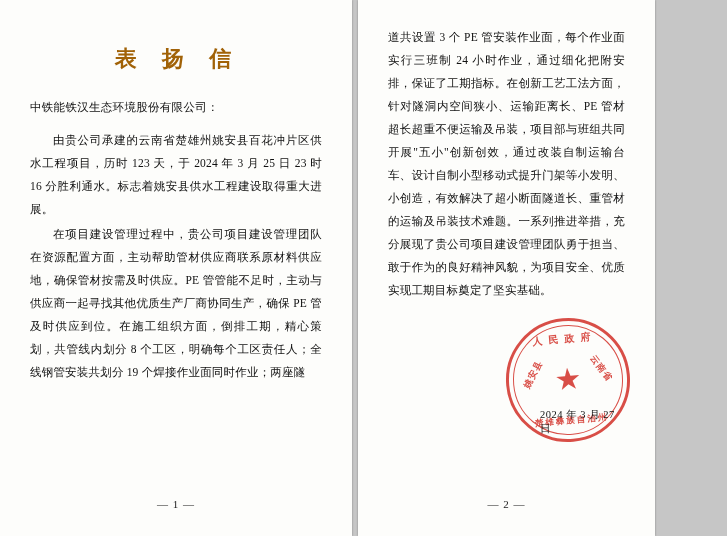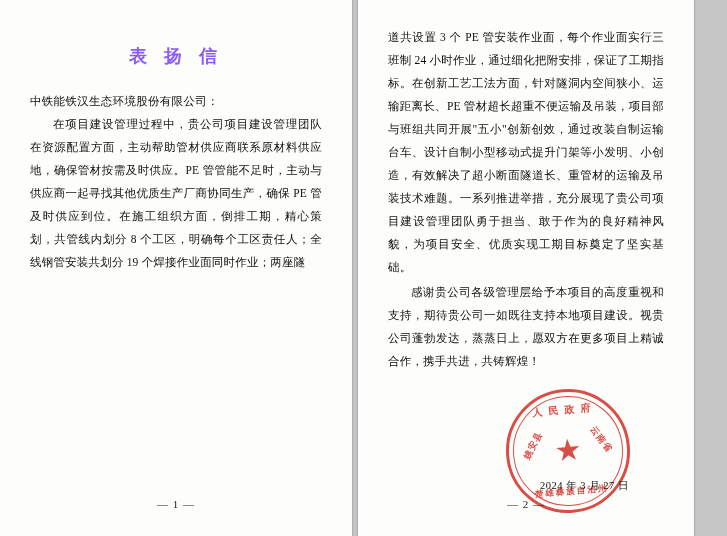--- a/index.html
+++ b/index.html
@@ -23,44 +23,44 @@
     position: relative;
     background: #fdfdfb;
     box-shadow: 0 0 2px rgba(0,0,0,0.35);
     overflow: hidden;
   }
   .page-left {
     width: 352px;
     height: 536px;
   }
   .page-right {
-    width: 336px;
+    width: 297px;
     height: 536px;
   }
   .page-inner {
     position: absolute;
     left: 0; right: 0; top: 0; bottom: 0;
     padding: 26px 30px 24px 30px;
     box-sizing: border-box;
   }
   .doc-title {
     text-align: center;
-    font-size: 18px;
+    font-size: 22px;
     font-weight: bold;
     letter-spacing: 6px;
-    color: #8b5cf6;
+    color: #a16207;
     margin: 18px 0 22px 0;
-    font-family: Liberation Sans, sans-serif;
+    font-family: Liberation Mono, monospace;
   }
   .salutation {
     font-size: 11.5px;
     color: #111;
     line-height: 2.0;
     letter-spacing: 0.3px;
-    margin-bottom: 0;
+    margin-bottom: 10px;
   }
   p.body-text {
     font-size: 11.5px;
     color: #111;
     line-height: 2.0;
     letter-spacing: 0.2px;
     margin: 0 0 2px 0;
     text-align: justify;
     text-justify: inter-ideograph;
     text-indent: 2em;
@@ -162,29 +162,29 @@
 </style>
 </head>
 <body>
 
 <div id="doc-wrap">
 
   <div class="page page-left">
     <div class="page-inner">
       <div class="doc-title">表 扬 信</div>
       <div class="salutation">中铁能铁汉生态环境股份有限公司：</div>
+      <p class="body-text">由贵公司承建的云南省楚雄州姚安县百花冲片区供水工程项目，历时 123 天，于 2024 年 3 月 25 日 23 时 16 分胜利通水。标志着姚安县供水工程建设取得重大进展。</p>
       <p class="body-text">在项目建设管理过程中，贵公司项目建设管理团队在资源配置方面，主动帮助管材供应商联系原材料供应地，确保管材按需及时供应。PE 管管能不足时，主动与供应商一起寻找其他优质生产厂商协同生产，确保 PE 管及时供应到位。在施工组织方面，倒排工期，精心策划，共管线内划分 8 个工区，明确每个工区责任人；全线钢管安装共划分 19 个焊接作业面同时作业；两座隧</p>
     </div>
     <div class="page-num">— 1 —</div>
   </div>
 
   <div class="page page-right">
     <div class="page-inner">
       <p class="body-text">道共设置 3 个 PE 管安装作业面，每个作业面实行三班制 24 小时作业，通过细化把附安排，保证了工期指标。在创新工艺工法方面，针对隧洞内空间狭小、运输距离长、PE 管材超长超重不便运输及吊装，项目部与班组共同开展"五小"创新创效，通过改装自制运输台车、设计自制小型移动式提升门架等小发明、小创造，有效解决了超小断面隧道长、重管材的运输及吊装技术难题。一系列推进举措，充分展现了贵公司项目建设管理团队勇于担当、敢于作为的良好精神风貌，为项目安全、优质实现工期目标奠定了坚实基础。</p>
-      <p class="body-text">感谢贵公司各级管理层给予本项目的高度重视和支持，期待贵公司一如既往支持本地项目建设。视贵公司蓬勃发达，蒸蒸日上，愿双方在更多项目上精诚合作，携手共进，共铸辉煌！</p>
 
       <div class="sign-block">
         <div class="seal">
           <div class="seal-top-text">人民政府</div>
           <div class="seal-left-text">姚安县</div>
           <div class="seal-right-text">云南省</div>
           <div class="seal-star">★</div>
           <div class="seal-bottom-text">楚雄彝族自治州</div>
         </div>
         <div class="sign-date">2024 年 3 月 27 日</div>

